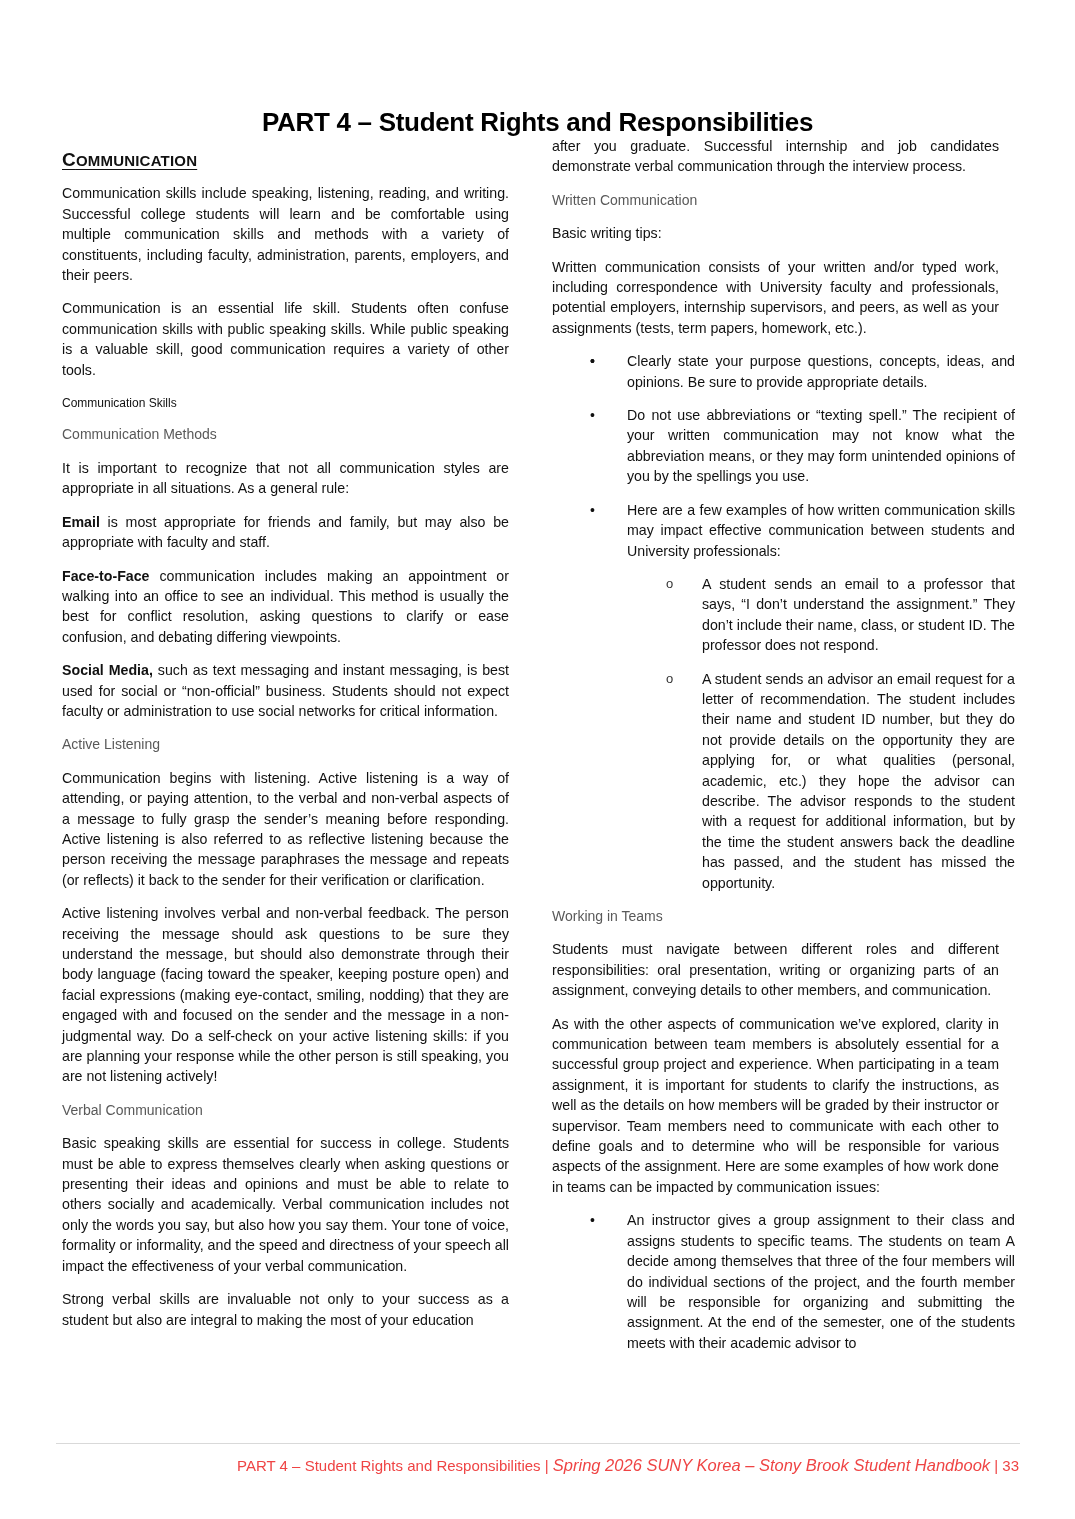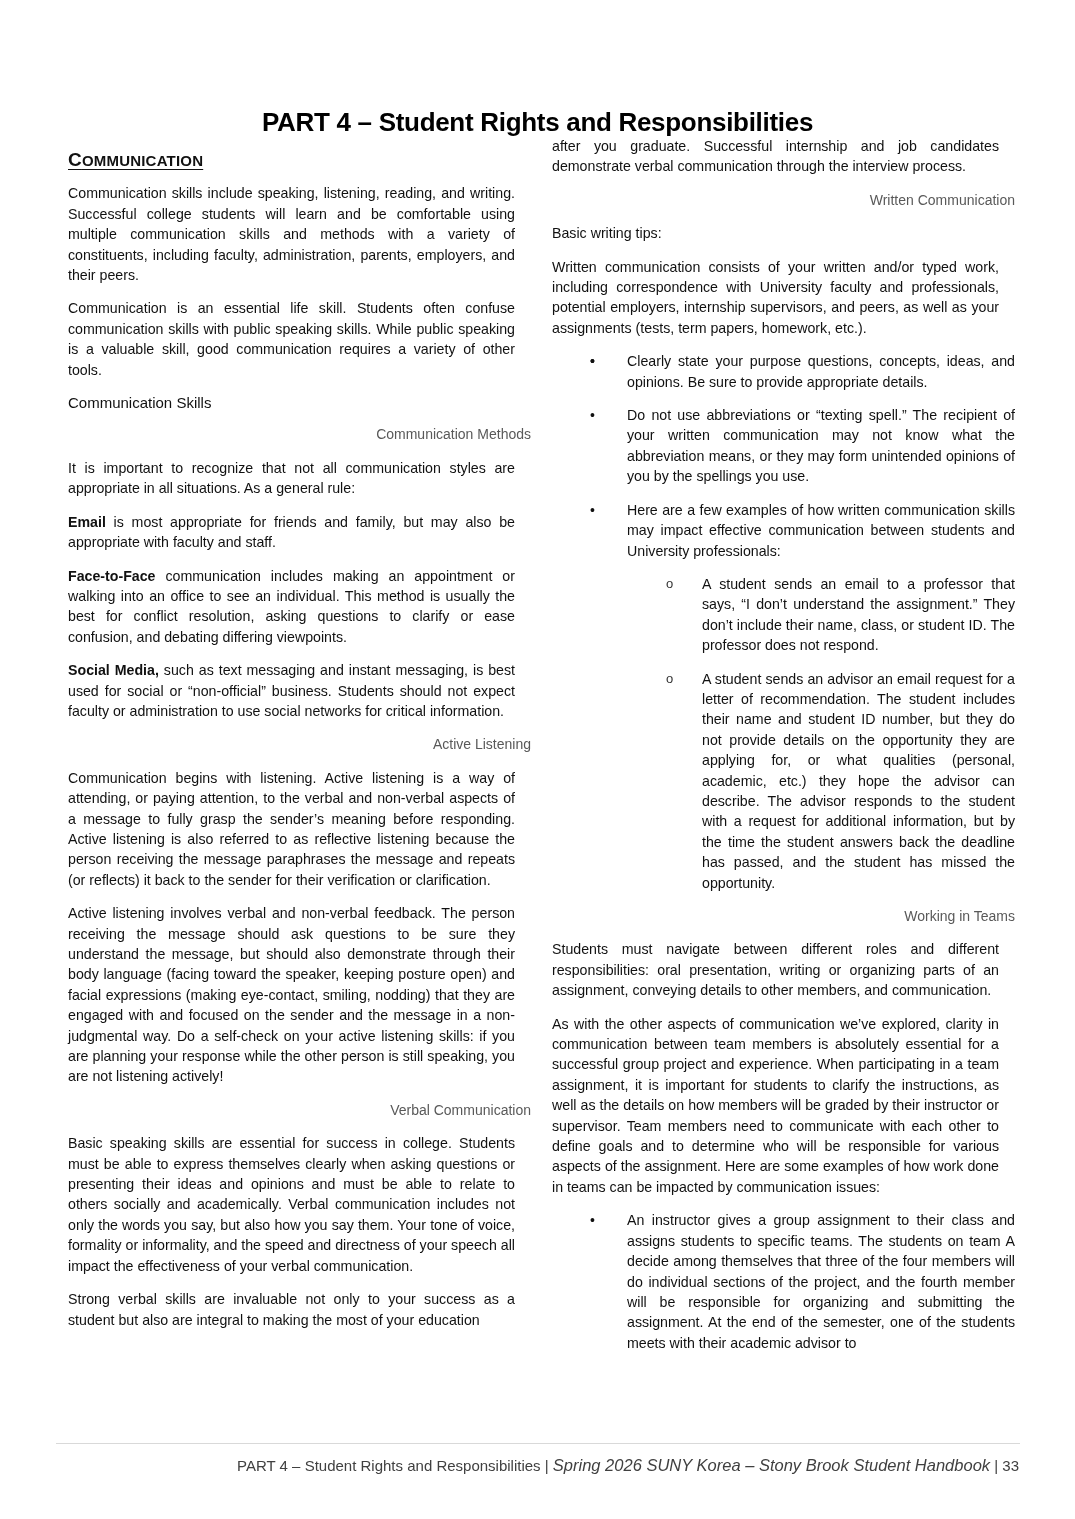--- a/index.html
+++ b/index.html
@@ -10,50 +10,50 @@
     }
     .page-title {
       position: absolute; left: 0; top: 90px; width: 1075px;
       text-align: center; font-weight: bold; font-size: 26px;
       letter-spacing: -0.3px; color: #000;
     }
     .col {
       position: absolute; top: 136px; width: 463px;
       font-size: 14.2px; line-height: 20.4px;
     }
-    .col-left { left: 68px; }
+    .col-left { left: 62px; }
     .col-right { left: 552px; top: 136px; }
     p { margin: 0 16px 13px 0; text-align: justify; }
     .section-heading {
       font-weight: bold; font-size: 19px; text-decoration: underline;
       text-underline-offset: 3px; margin: 14px 0 12px 0; letter-spacing: 0.2px;
     }
     .section-heading .sc { font-size: 15px; }
-    .h2 { font-size: 15px; margin: 6px 0 11px 0; color: #111; }
-    .h3 { font-size: 14px; color: #595959; margin: 0 0 13px 0; text-align: right; }
+    .h2 { font-size: 12px; margin: 6px 0 11px 0; color: #111; }
+    .h3 { font-size: 14px; color: #595959; margin: 0 0 13px 0; }
     .bullets { margin: 0 0 0 0; padding: 0; list-style: none; }
     .bullets li {
       position: relative; padding-left: 75px; margin-bottom: 13px; text-align: justify;
     }
     .bullets li .b {
       position: absolute; left: 38px; top: 0; font-size: 14px;
     }
     .sub-bullets { margin: 0; padding: 0; list-style: none; }
     .sub-bullets li {
       position: relative; padding-left: 150px; margin-bottom: 13px; text-align: justify;
     }
     .sub-bullets li .b {
       position: absolute; left: 114px; top: 0; font-size: 13px; color: #333;
     }
     .footer-rule {
       position: absolute; left: 56px; top: 1443px; width: 964px; height: 1px;
       background: #d9d9d9;
     }
     .footer {
-      position: absolute; right: 56px; top: 1456px; font-size: 15px; color: #404040;
+      position: absolute; right: 56px; top: 1456px; font-size: 15px; color: #ef4444;
       white-space: nowrap;
     }
     .footer .italic { font-style: italic; font-size: 16.5px; }
   </style>
 </head>
 <body>
 
 <h1 class="page-title">PART 4 – Student Rights and Responsibilities</h1>
 
 <div class="col col-left">

